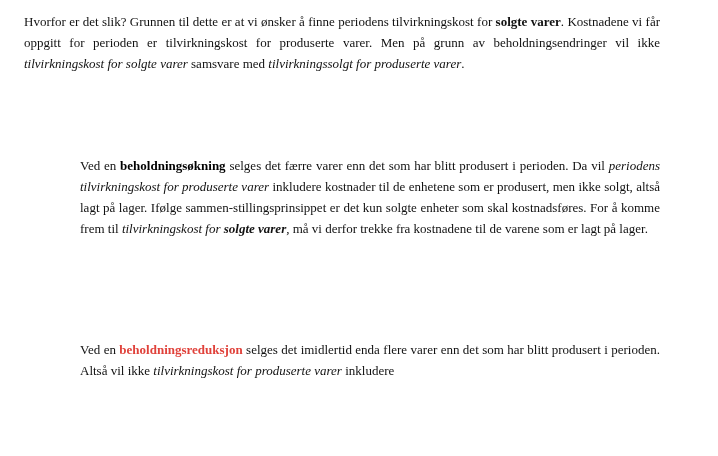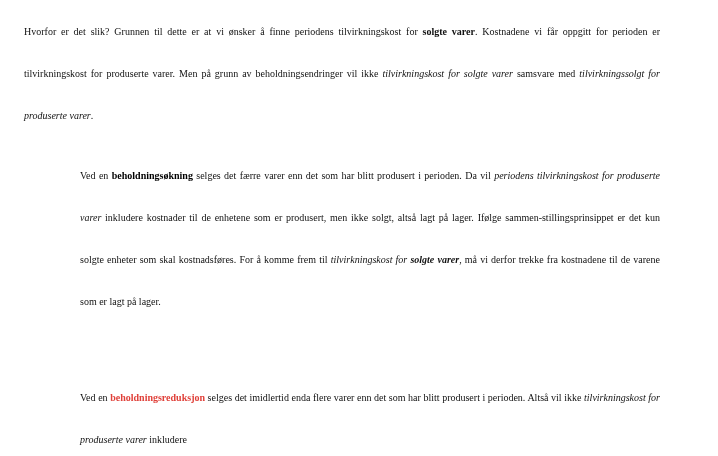--- a/index.html
+++ b/index.html
@@ -1,21 +1,21 @@
 <!DOCTYPE html>
 <html><head>
 <meta charset="utf-8">
 <style>
   html, body { margin: 0; padding: 0; background: #ffffff; }
   body { width: 718px; height: 456px; overflow: hidden; position: relative;
          font-family: "Liberation Serif", "DejaVu Serif", serif; color: #111; }
-  .para { position: absolute; font-size: 10px; line-height: 42px; text-align: justify; text-align-last: left; }
+  .para { position: absolute; font-size: 13px; line-height: 21px; text-align: justify; text-align-last: left; }
   #p1 { left: 24px; top: 11px; width: 636px; }
   #p2 { left: 80px; top: 155px; width: 580px; }
-  #p3 { left: 80px; top: 377px; width: 580px; font-family: Liberation Serif, serif; }
+  #p3 { left: 80px; top: 339px; width: 580px; font-family: Liberation Serif, serif; }
   .bold { font-weight: bold; }
   .ital { font-style: italic; }
   .green { color: #000000; font-weight: bold; }
   .red { color: #e0413a; font-weight: bold; }
 </style>
 </head>
 <body>
 
 <div class="para" id="p1">
   <span>Hvorfor er det slik? Grunnen til dette er at vi ønsker å finne periodens tilvirkningskost for </span><span class="bold">solgte varer</span><span>. Kostnadene vi får oppgitt for perioden er tilvirkningskost for produserte varer. Men på grunn av beholdningsendringer vil ikke </span><span class="ital">tilvirkningskost for solgte varer</span><span> samsvare med </span><span class="ital">tilvirkningssolgt for produserte varer</span><span>.</span>

